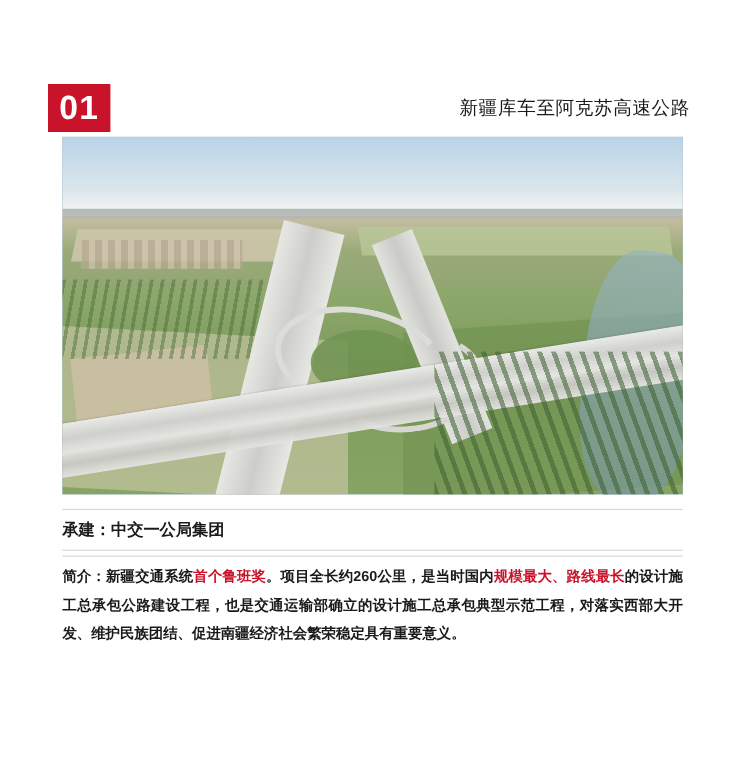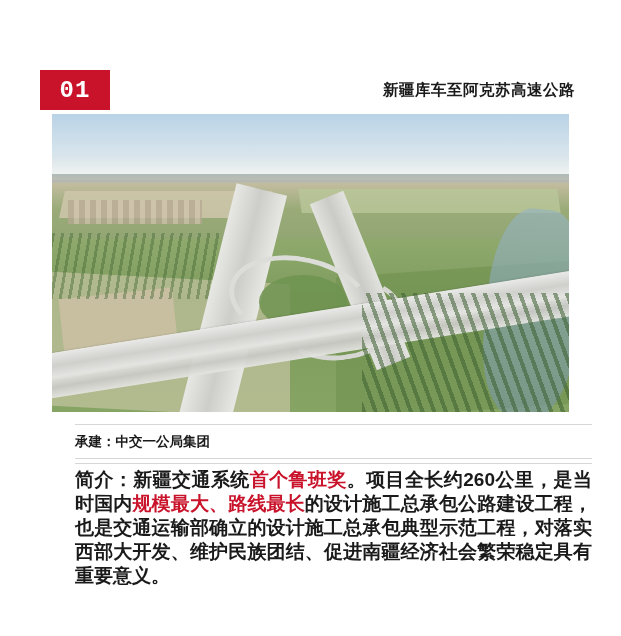--- a/index.html
+++ b/index.html
@@ -29,49 +29,49 @@
     width: 541px;
     height: 553px;
     background: #ffffff;
   }
 
   
   .badge {
     position: absolute;
     left: 0px;
     top: 27px;
-    width: 70px;
+    width: 52px;
     height: 40px;
     background: #c9132b;
     color: #ffffff;
-    font-size: 24px;
+    font-size: 28px;
     font-weight: bold;
     display: flex;
     align-items: center;
     justify-content: center;
     letter-spacing: 1px;
-    font-family: Liberation Mono, monospace;
+    font-family: Liberation Sans, sans-serif;
   }
 
   
   .title-row {
     position: absolute;
     left: 47px;
     top: 27px;
     width: 494px;
     height: 40px;
     display: flex;
     align-items: center;
     justify-content: flex-end;
     box-sizing: border-box;
     padding-right: 6px;
   }
   .title-text {
     font-size: 15.5px;
-    font-weight: bold;
+    font-weight: normal;
     color: #1a1a1a;
     letter-spacing: 0.5px;
     white-space: nowrap;
   }
 
   
   .photo-wrap {
     position: absolute;
     left: 12px;
     top: 71px;
@@ -224,36 +224,35 @@
     opacity: 0.85;
     transform: rotate(-6deg);
   }
 
   
   .text-block {
     position: absolute;
     left: 12px;
     top: 378px;
     width: 517px;
-    margin-left: 23px;
   }
   .info-line {
     font-size: 13.5px;
     color: #1a1a1a;
     line-height: 26px;
     font-weight: bold;
     font-family: "Liberation Sans", sans-serif;
   }
   .sep {
     height: 1px;
     background: #d7d7d7;
     margin: 3px 0 4px 0;
   }
   .desc {
-    font-size: 19px;
+    font-size: 12px;
     line-height: 24px;
     color: #1a1a1a;
     font-weight: bold;
     text-align: justify;
   }
   .desc .label { color: #1a1a1a; }
   .hl { color: #c9132b; }
 </style>
 </head>
 <body>

